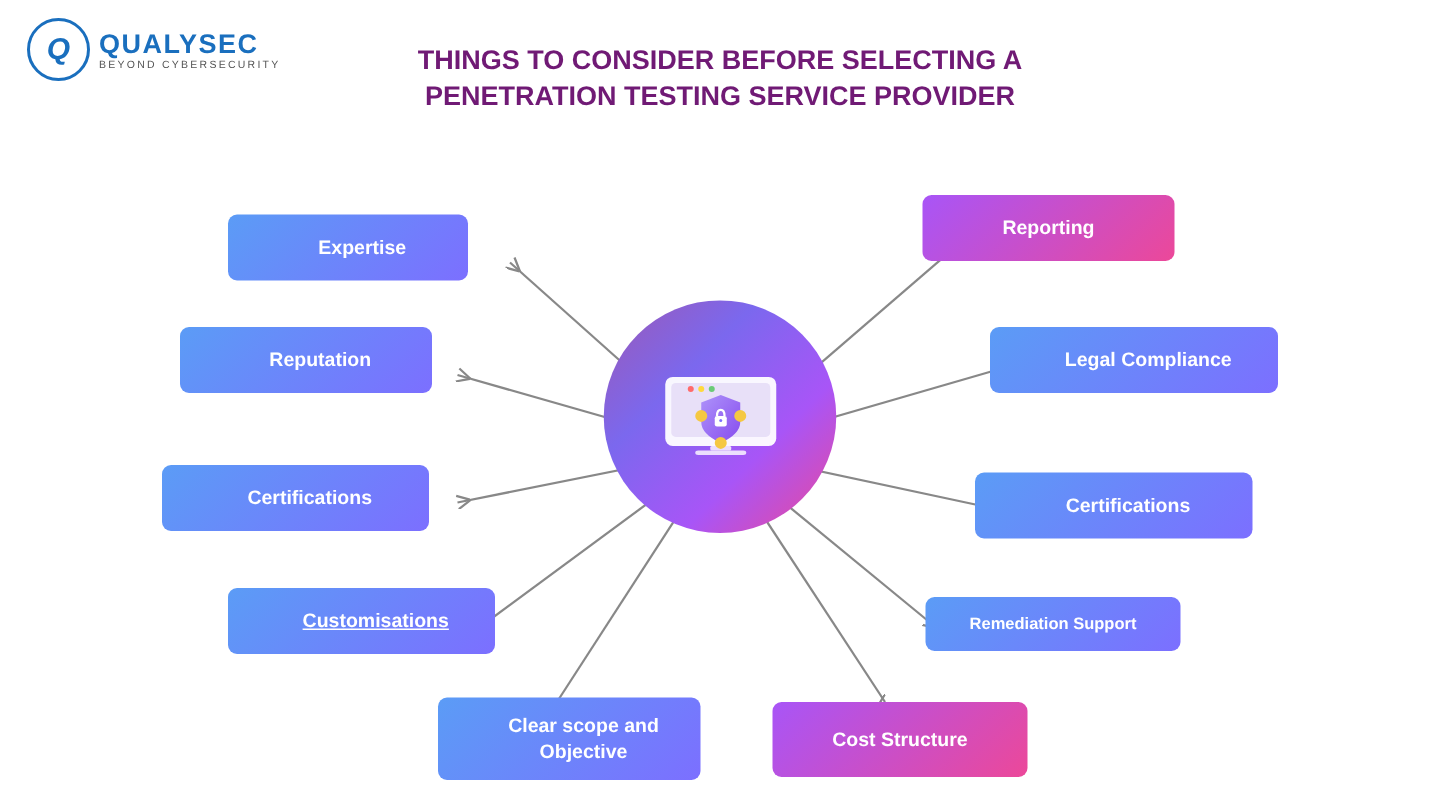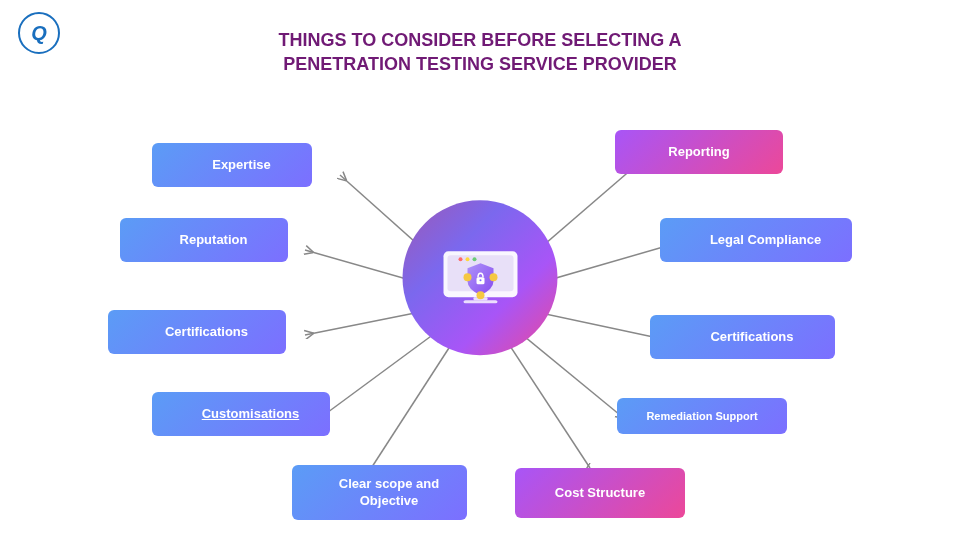--- a/index.html
+++ b/index.html
@@ -124,20 +124,24 @@
     .pill-small {
       font-size: 11px;
       padding: 7px 12px;
     }
   </style>
 </head>
 <body>
 
 <div class="logo">
   <div class="logo-circle">Q</div>
+  <div class="logo-text">
+    <span class="logo-title">QUALYSEC</span>
+    <span class="logo-subtitle">BEYOND CYBERSECURITY</span>
+  </div>
 </div>
 
 <div class="main-title">
   <span>THINGS TO CONSIDER BEFORE SELECTING A</span><br>
   <span>PENETRATION TESTING SERVICE PROVIDER</span>
 </div>
 
 <svg class="connector-svg">
 
   <line x1="480" y1="300" x2="340" y2="175" stroke="#888" stroke-width="1.5" marker-end="url(#arrowLeft)"></line>

